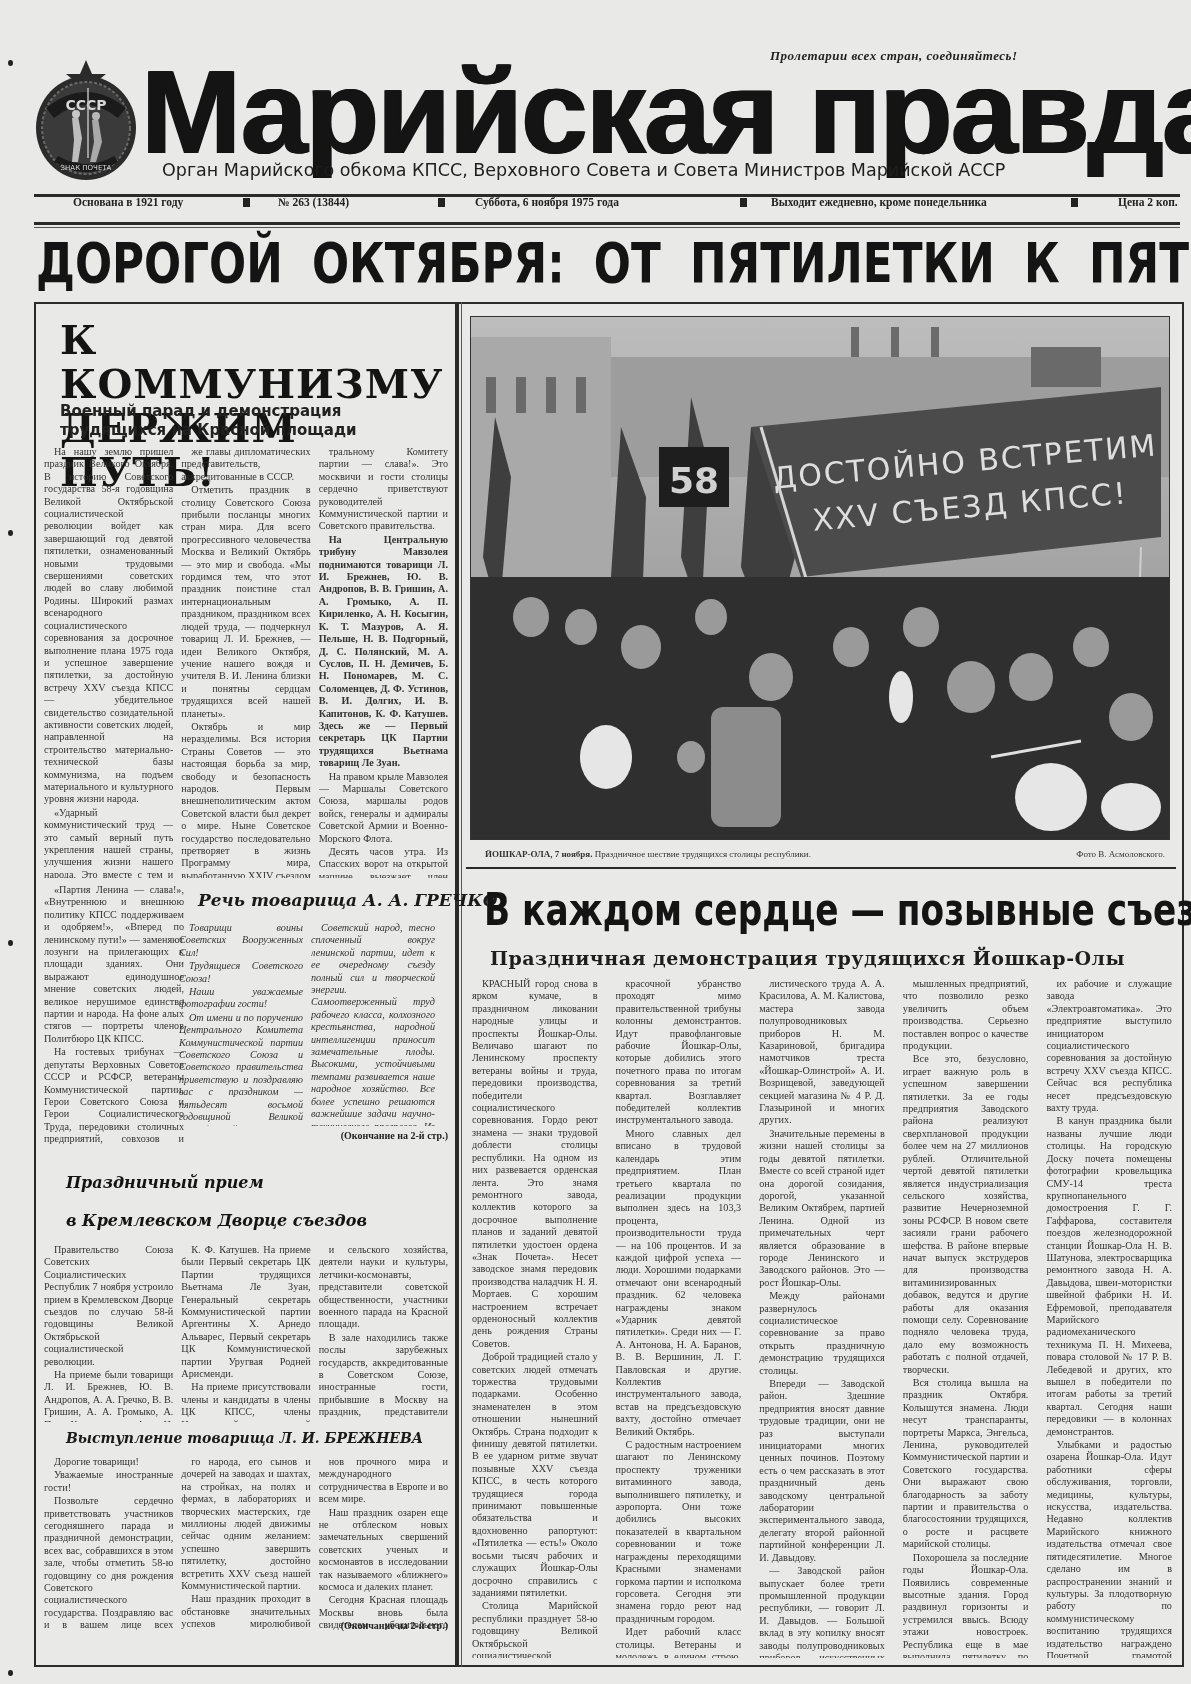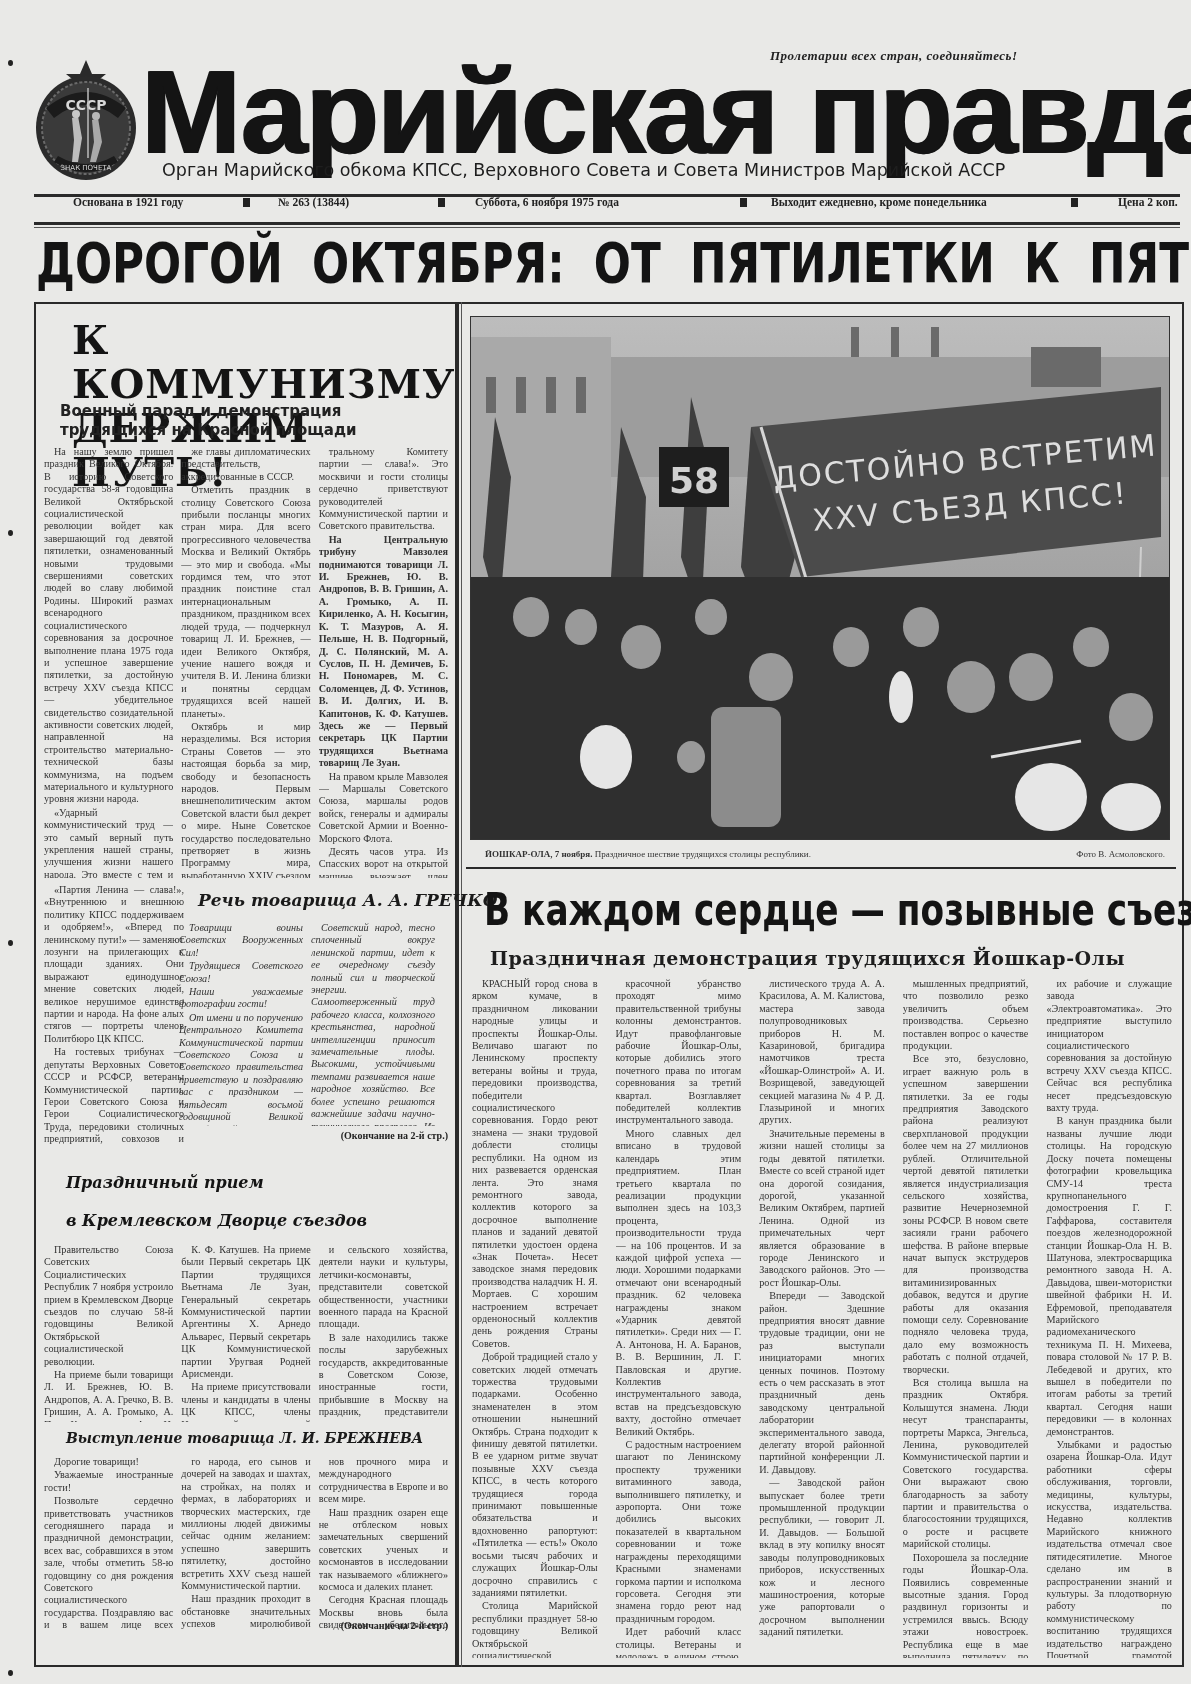--- a/index.html
+++ b/index.html
@@ -28,21 +28,21 @@
     font-family: "DejaVu Sans", sans-serif; font-weight: bold; font-size: 56px; line-height: 62px;
     letter-spacing: 0px; color: #141414; white-space: nowrap; transform: scaleX(0.78); transform-origin: left;
     word-spacing: 18px; }
 
   
   .frame { position: absolute; left: 34px; top: 302px; width: 1150px; height: 1365px; border: 2px solid #2a2a2a; }
   .vsplit { position: absolute; left: 455px; top: 302px; width: 4px; height: 1365px; background: #2a2a2a; }
   .vsplit2 { position: absolute; left: 461px; top: 302px; width: 1px; height: 1365px; background: #555; }
 
   
-  .lead-head { position: absolute; left: 72px; top: 318px; width: 390px;
+  .lead-head { position: absolute; left: 60px; top: 318px; width: 390px;
     font-family: "DejaVu Serif", serif; font-weight: bold; font-size: 40px; line-height: 44px; color: #141414; letter-spacing: 1px; }
   .lead-sub { position: absolute; left: 60px; top: 402px; width: 390px;
     font-family: "DejaVu Sans", sans-serif; font-weight: bold; font-size: 15px; line-height: 19px; color: #222; }
 
   .cols { position: absolute; display: flex; gap: 8px; }
   .col { flex: 1; font-family: "Liberation Serif", serif; font-size: 10.2px; line-height: 12.4px; text-align: justify;
     color: #333; overflow: hidden; }
   .col p { text-indent: 10px; margin-bottom: 1px; }
 
   .grechko-head { position: absolute; left: 198px; top: 890px; width: 250px;
@@ -293,20 +293,21 @@
   </div>
   <div class="col">
     <p>красочной убранство проходят мимо правительственной трибуны колонны демонстрантов. Идут правофланговые рабочие Йошкар-Олы, которые добились этого почетного права по итогам соревнования за третий квартал. Возглавляет победителей коллектив инструментального завода.</p>
     <p>Много славных дел вписано в трудовой календарь этим предприятием. План третьего квартала по реализации продукции выполнен здесь на 103,3 процента, производительности труда — на 106 процентов. И за каждой цифрой успеха — люди. Хорошими подарками отмечают они всенародный праздник. 62 человека награждены знаком «Ударник девятой пятилетки». Среди них — Г. А. Антонова, Н. А. Баранов, В. В. Вершинин, Л. Г. Павловская и другие. Коллектив инструментального завода, встав на предсъездовскую вахту, достойно отмечает Великий Октябрь.</p>
     <p>С радостным настроением шагают по Ленинскому проспекту труженики витаминного завода, выполнившего пятилетку, и аэропорта. Они тоже добились высоких показателей в квартальном соревновании и тоже награждены переходящими Красными знаменами горкома партии и исполкома горсовета. Сегодня эти знамена гордо реют над праздничным городом.</p>
     <p>Идет рабочий класс столицы. Ветераны и молодежь в едином строю. В могучем потоке — их сила, их трудовой ритм. В этом видится преемственность поколений.</p>
   </div>
   <div class="col">
     <p>листического труда А. А. Красилова, А. М. Калистова, мастера завода полупроводниковых приборов Н. М. Казариновой, бригадира намотчиков треста «Йошкар-Олинстрой» А. И. Возрищевой, заведующей секцией магазина № 4 Р. Д. Глазыриной и многих других.</p>
     <p>Значительные перемены в жизни нашей столицы за годы девятой пятилетки. Вместе со всей страной идет она дорогой созидания, дорогой, указанной Великим Октябрем, партией Ленина. Одной из примечательных черт является образование в городе Ленинского и Заводского районов. Это — рост Йошкар-Олы.</p>
+    <p>Между районами развернулось социалистическое соревнование за право открыть праздничную демонстрацию трудящихся столицы.</p>
     <p>Впереди — Заводской район. Здешние предприятия вносят давние трудовые традиции, они не раз выступали инициаторами многих ценных починов. Поэтому есть о чем рассказать в этот праздничный день заводскому центральной лаборатории экспериментального завода, делегату второй районной партийной конференции Л. И. Давыдову.</p>
     <p>— Заводской район выпускает более трети промышленной продукции республики, — говорит Л. И. Давыдов. — Большой вклад в эту копилку вносят заводы полупроводниковых приборов, искусственных кож и лесного машиностроения, которые уже рапортовали о досрочном выполнении заданий пятилетки.</p>
 
   </div>
   <div class="col">
     <p>мышленных предприятий, что позволило резко увеличить объем производства. Серьезно поставлен вопрос о качестве продукции.</p>
     <p>Все это, безусловно, играет важную роль в успешном завершении пятилетки. За ее годы предприятия Заводского района реализуют сверхплановой продукции более чем на 27 миллионов рублей. Отличительной чертой девятой пятилетки является индустриализация сельского хозяйства, развитие Нечерноземной зоны РСФСР. В новом свете засияли грани рабочего шефства. В районе впервые начат выпуск экструдеров для производства витаминизированных добавок, ведутся и другие работы для оказания помощи селу. Соревнование подняло человека труда, дало ему возможность работать с полной отдачей, творчески.</p>
     <p>Вся столица вышла на праздник Октября. Колышутся знамена. Люди несут транспаранты, портреты Маркса, Энгельса, Ленина, руководителей Коммунистической партии и Советского государства. Они выражают свою благодарность за заботу партии и правительства о благосостоянии трудящихся, о росте и расцвете марийской столицы.</p>
     <p>Похорошела за последние годы Йошкар-Ола. Появились современные высотные здания. Город раздвинул горизонты и устремился ввысь. Всюду этажи новостроек. Республика еще в мае выполнила пятилетку по строительству жилья. Весомую строку в трудовой рапорт вписали строители столицы. За девятую пятилетку здесь введено 440 тысяч квадратных метров жилой площади, построено немало объектов культуры, торговли, учебных корпусов. И сегодня шагают с ними гости столицы, любуясь делами рук созидателей, в едином марше проходят с ними по улицам города.</p>
 

